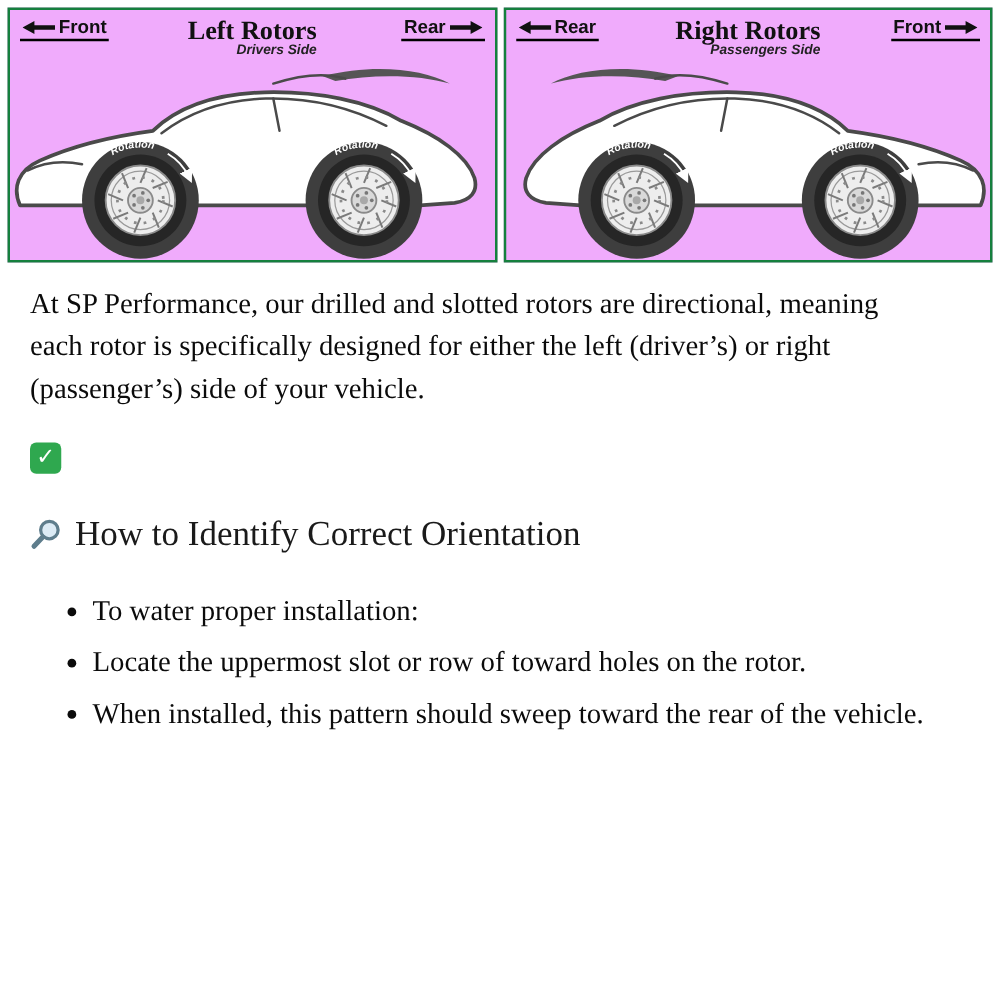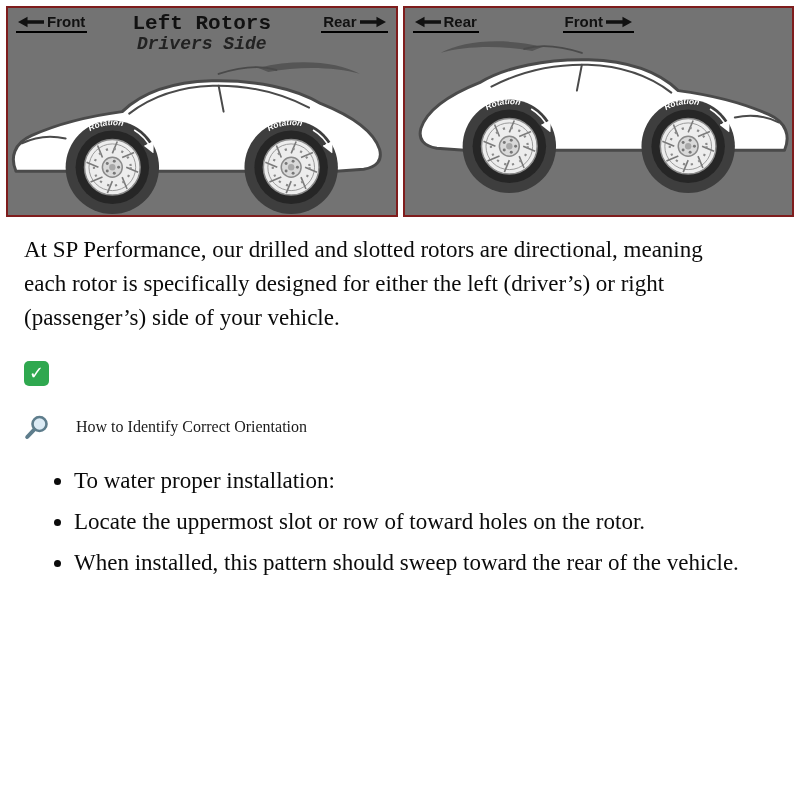--- a/index.html
+++ b/index.html
@@ -1,37 +1,37 @@
 <!DOCTYPE html>
 <html><head>
 <meta charset="utf-8">
 <style>
   * { box-sizing: border-box; margin: 0; padding: 0; }
   html, body { width: 800px; background: #fff; color: #111; }
   body { font-family: "Liberation Serif", serif; }
 
   
   .diagram { display: flex; gap: 5px; margin: 6px 6px 0 6px; }
-  .panel { flex: 1 1 0; border: 2px solid #7f1d1d; background: #737373; overflow: hidden; }
+  .panel { flex: 1 1 0; border: 2px solid #15803d; background: #f0abfc; overflow: hidden; }
   .panel-head { display: grid; grid-template-columns: 1fr auto 1fr; align-items: start; padding: 5px 8px 0 8px; }
   .dir { display: inline-flex; align-items: center; gap: 3px;
          font-family: "Liberation Sans", sans-serif; font-weight: bold; font-size: 15px;
          border-bottom: 2.5px solid #000; padding: 0 2px 1px 2px; }
   .dir-left  { justify-self: start; }
   .dir-right { justify-self: end; }
   .titles { text-align: center; line-height: 1.05; }
-  .p-title { display: block; font-family: Liberation Mono, monospace; font-weight: bold; font-size: 21px; }
-  .p-sub   { display: block; font-family: Liberation Mono, monospace; font-weight: bold; font-style: italic; font-size: 18px; color: #222; }
+  .p-title { display: block; font-family: Liberation Serif, serif; font-weight: bold; font-size: 21px; }
+  .p-sub   { display: block; font-family: Liberation Sans, sans-serif; font-weight: bold; font-style: italic; font-size: 11px; color: #222; text-align: right; }
   .car-svg { display: block; width: 100%; height: auto; }
 
   
   article { margin: 16px 24px 0 24px; width: 722px; font-size: 23px; line-height: 1.48; color: #0b0b0b; }
   article p { margin-bottom: 20px; }
   h2.why { font-size: 24px; font-weight: bold; margin: 26px 0 22px 0; display: flex; align-items: center; gap: 10px; }
-  h2.identify { font-size: 16px; font-weight: normal; margin: 28px 0 24px 0; display: flex; align-items: center; gap: 26px; color: #1a1a1a; }
+  h2.identify { font-size: 28px; font-weight: normal; margin: 28px 0 24px 0; display: flex; align-items: center; gap: 10px; color: #1a1a1a; }
   ul { margin: 0 0 10px 0; padding-left: 50px; }
   li { margin-bottom: 7px; }
 
   .check-icon { width: 25px; height: 25px; border-radius: 5px; background: #2fa84f;
                 color: #fff; font-family: "DejaVu Sans", sans-serif; font-size: 18px; font-weight: bold;
                 display: inline-flex; align-items: center; justify-content: center; flex: 0 0 auto; }
   .mag-icon { display: inline-block; flex: 0 0 auto; }
 </style>
 </head>
 <body>
@@ -110,20 +110,24 @@
   </figure>
 
   <figure class="panel">
     <header class="panel-head">
       <span class="dir dir-left">
         <svg width="26" height="12" viewBox="0 0 30 12" class="arr">
             <polygon points="0,6 11,0 11,4 30,4 30,8 11,8 11,12" fill="#111"></polygon>
           </svg>
         <span>Rear</span>
       </span>
+      <span class="titles">
+        <span class="p-title">Right Rotors</span>
+        <span class="p-sub">Passengers Side</span>
+      </span>
       <span class="dir dir-right">
         <span>Front</span>
         <svg width="26" height="12" viewBox="0 0 30 12" class="arr">
             <polygon points="30,6 19,0 19,4 0,4 0,8 19,8 19,12" fill="#111"></polygon>
           </svg>
       </span>
     </header>
     <svg class="car-svg" viewBox="0 0 390 162">
       <use href="#carbody" transform="translate(390,0) scale(-1,1)"></use>
       <use href="#wheel" x="105" y="114"></use>

